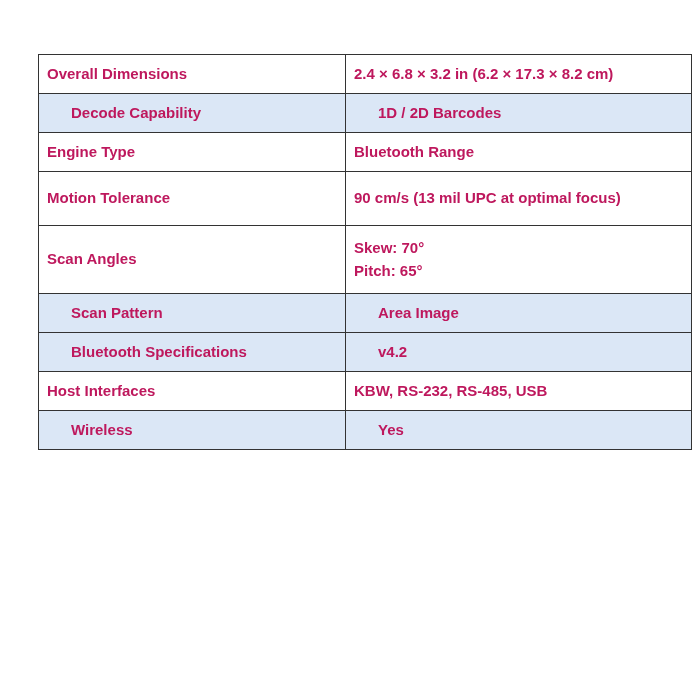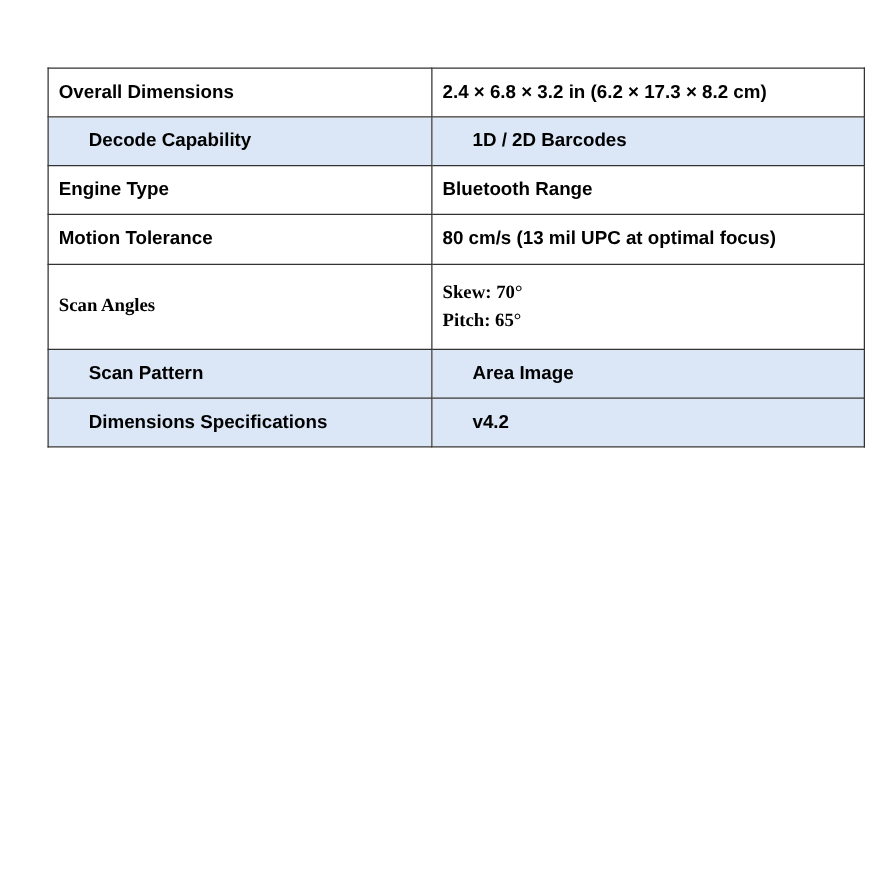--- a/index.html
+++ b/index.html
@@ -13,36 +13,36 @@
   }
   .spec-table {
     position: absolute;
     left: 38px;
     top: 54px;
     width: 625px;
     border-collapse: collapse;
     table-layout: fixed;
     font-weight: bold;
     font-size: 15px;
-    color: #000000;
+    color: #be185d;
     line-height: 1.5;
     border-radius: 25px;
   }
   .spec-table td {
     border: 1.5px solid #333333;
     padding: 2px 6px 2px 8px;
     vertical-align: middle;
     background: #ffffff;
     overflow: hidden;
   }
   .spec-table td.label-cell { width: 292px; }
   .spec-table td.value-cell { width: 331px; white-space: pre-line; }
   .spec-table tr { height: 39px; }
-  .spec-table tr.row-tall { height: 40px; }
-  .spec-table tr.row-xtall { height: 68px; font-family: Liberation Serif, serif; }
+  .spec-table tr.row-tall { height: 54px; }
+  .spec-table tr.row-xtall { height: 68px; }
   .spec-table tr.alt td { background: #dbe7f6; padding-left: 32px; }
 </style>
 </head>
 <body>
 
 <table class="spec-table">
   <tbody>
     <tr>
       <td class="label-cell">Overall Dimensions</td>
       <td class="value-cell">2.4 × 6.8 × 3.2 in (6.2 × 17.3 × 8.2 cm)</td>
@@ -50,29 +50,37 @@
     <tr class="alt">
       <td class="label-cell">Decode Capability</td>
       <td class="value-cell">1D / 2D Barcodes</td>
     </tr>
     <tr>
       <td class="label-cell">Engine Type</td>
       <td class="value-cell">Bluetooth Range</td>
     </tr>
     <tr class="row-tall">
       <td class="label-cell">Motion Tolerance</td>
-      <td class="value-cell">80 cm/s (13 mil UPC at optimal focus)</td>
+      <td class="value-cell">90 cm/s (13 mil UPC at optimal focus)</td>
     </tr>
     <tr class="row-xtall">
       <td class="label-cell">Scan Angles</td>
       <td class="value-cell">Skew: 70°
 Pitch: 65°</td>
     </tr>
     <tr class="alt">
       <td class="label-cell">Scan Pattern</td>
       <td class="value-cell">Area Image</td>
     </tr>
     <tr class="alt">
-      <td class="label-cell">Dimensions Specifications</td>
+      <td class="label-cell">Bluetooth Specifications</td>
       <td class="value-cell">v4.2</td>
+    </tr>
+    <tr>
+      <td class="label-cell">Host Interfaces</td>
+      <td class="value-cell">KBW, RS-232, RS-485, USB</td>
+    </tr>
+    <tr class="alt">
+      <td class="label-cell">Wireless</td>
+      <td class="value-cell">Yes</td>
     </tr>
   </tbody>
 </table>
 
 </body></html>

